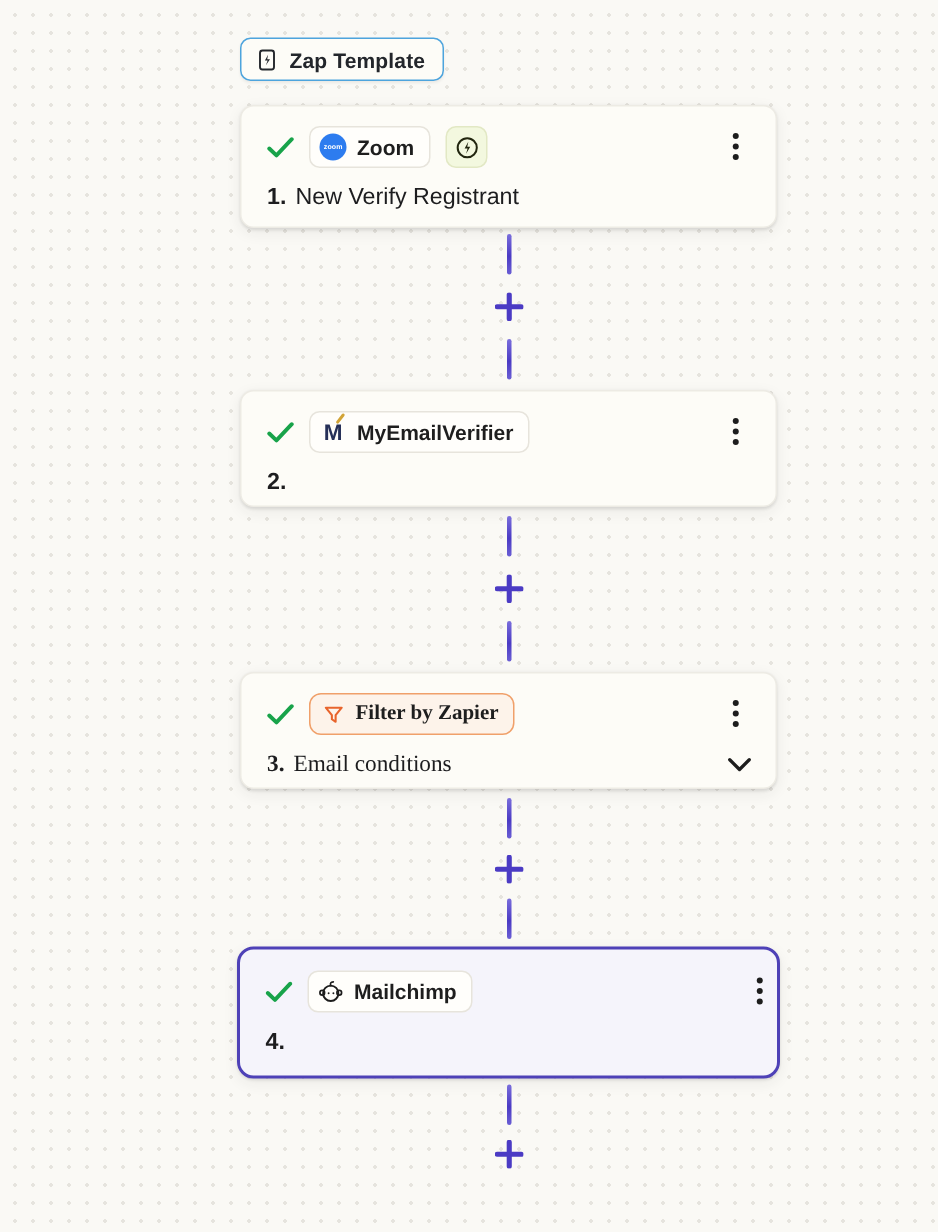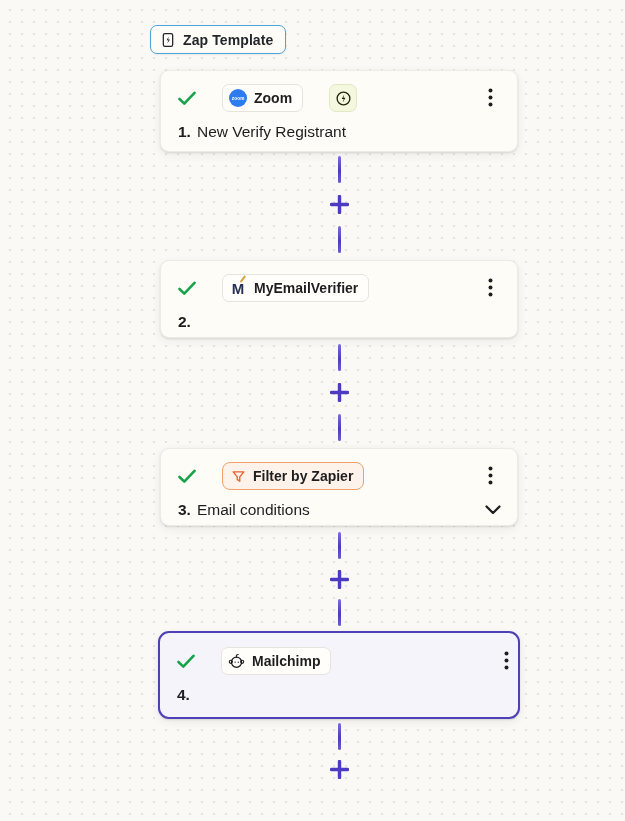--- a/index.html
+++ b/index.html
@@ -8,40 +8,40 @@
     font-family:"Liberation Sans", sans-serif;
     background-color:#FAF9F5;
     background-image:radial-gradient(circle, #E6E4DE 1.1px, transparent 1.3px);
     background-size:12px 12px;
     background-position:4px 4px;
   }
   .canvas{position:absolute;inset:0;}
 
   
   .zap-badge{
-    position:absolute;left:150px;top:25px;height:29px;
+    position:absolute;left:160px;top:25px;height:29px;
     display:flex;align-items:center;gap:7px;
     padding:0 12px 0 9px;box-sizing:border-box;
     background:#FDFCF7;border:1.5px solid #4DA4DD;border-radius:7px;
     box-shadow:0 1px 2px rgba(50,50,45,.08);
   }
   .zap-badge .label{font-size:14px;font-weight:700;color:#23262B;letter-spacing:.1px;}
 
   
   .card{
     position:absolute;left:160px;width:358px;box-sizing:border-box;
     background:#FDFCF7;border:1px solid #EDEBE4;border-radius:9px;
     box-shadow:0 1px 2px rgba(45,45,40,.12), 0 3px 10px rgba(45,45,40,.07);
     padding:13px 16px 14px 17px;
   }
   .card.selected{
     background:#F5F4FB;border:2px solid #4E41B7;border-radius:11px;
     left:158px;width:362px;padding:14px 1px 15px 17px;
   }
-  .card-head{display:flex;align-items:center;gap:26px;}
+  .card-head{display:flex;align-items:center;gap:10px;}
   .pill{
     display:inline-flex;align-items:center;gap:7px;
     background:#FFFEFB;border:1px solid #E7E4DC;border-radius:7px;
     padding:4px 10px 4px 6px;height:28px;box-sizing:border-box;
   }
   .pill .pill-label{font-size:14px;font-weight:700;color:#1E1E1E;white-space:nowrap;}
   .pill.filter{background:#FDF3EA;border:1px solid #F0A06A;border-radius:8px;padding-left:8px;}
   .instant-pill{
     width:28px;height:28px;box-sizing:border-box;border-radius:7px;
     background:#F3F8DF;border:1px solid #E2E8C4;
@@ -160,21 +160,21 @@
   <div class="connector" style="top:344px;height:97px;">
     <span class="dash"></span>
     <button class="plus-btn">
       <svg width="19" height="19" viewBox="0 0 19 19">
         <path d="M9.5 1.5 V17.5 M1.5 9.5 H17.5" stroke="#4B3BC4" stroke-width="3.4" stroke-linecap="round"></path>
       </svg>
     </button>
     <span class="dash"></span>
   </div>
 
-  <div class="card" style="top:448px;height:78px;">
+  <div class="card" style="top:448px;height:78px;font-family:Liberation Serif, serif;">
     <div class="card-head">
       <span style="display:flex;">
         <svg width="18" height="15" viewBox="0 0 18 15" fill="none">
           <path d="M1.5 8 L6.3 12.6 L16.5 1.8" stroke="#18A34A" stroke-width="2.6" stroke-linecap="round" stroke-linejoin="round" fill="none"></path>
         </svg>
       </span>
       <span class="pill filter">
         <span style="display:flex;">
           <svg width="15" height="15" viewBox="0 0 24 24" fill="none">
             <path d="M3.5 4.5 H20.5 L14 12.5 V19.5 L10 16.8 V12.5 Z" stroke="#E8642C" stroke-width="2.2" stroke-linejoin="round"></path>

